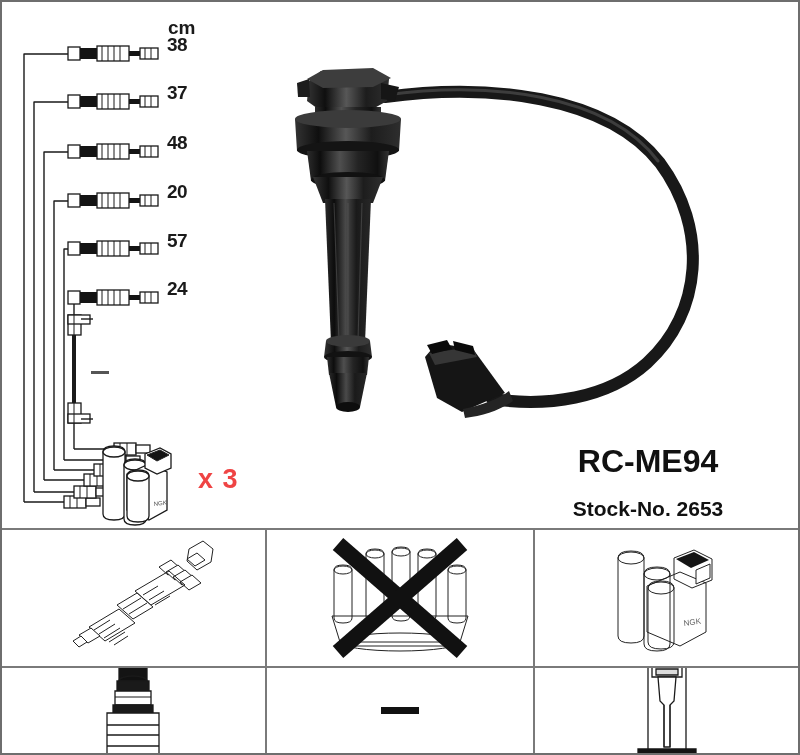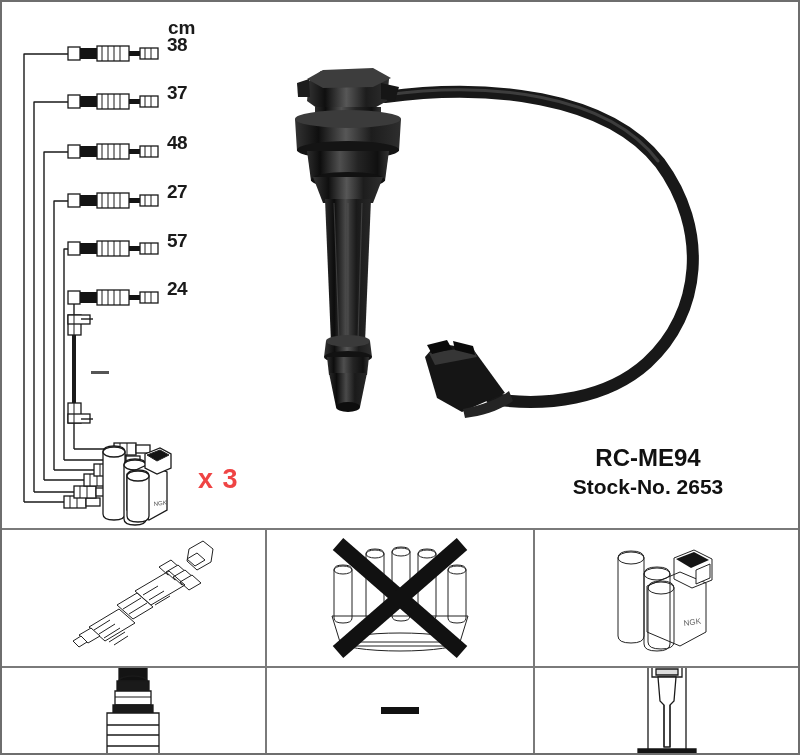--- a/index.html
+++ b/index.html
@@ -60,32 +60,32 @@
   #code-block {
     position: absolute;
     right: 20px;
     top: 443px;
     text-align: center;
     width: 260px;
   }
   #code-block .model {
     font-family: "Liberation Sans", sans-serif;
     font-weight: bold;
-    font-size: 24px;
+    font-size: 32px;
     color: #111111;
     letter-spacing: 0px;
     line-height: 1.05;
   }
   #code-block .stock {
     font-family: "Liberation Sans", sans-serif;
     font-weight: bold;
     font-size: 21px;
     color: #111111;
     line-height: 1.4;
-    margin-top: 2px;
+    margin-top: 15px;
   }
 
   
   #multiplier {
     position: absolute;
     left: 196px;
     top: 462px;
     font-family: "Liberation Sans", sans-serif;
     font-weight: bold;
     font-size: 27px;
@@ -327,21 +327,21 @@
       </g>
 
       <rect x="89" y="369" width="18" height="3" fill="#555"></rect>
     </svg>
 
     <div class="unit-label" style="left:166px; top:16px;">cm</div>
 
     <div class="len-label" style="left:165px; top:33px;">38</div>
     <div class="len-label" style="left:165px; top:81px;">37</div>
     <div class="len-label" style="left:165px; top:131px;">48</div>
-    <div class="len-label" style="left:165px; top:180px;">27</div>
+    <div class="len-label" style="left:165px; top:180px;">20</div>
     <div class="len-label" style="left:165px; top:229px;">57</div>
     <div class="len-label" style="left:165px; top:277px;">24</div>
 
     <svg class="abs" style="left:95px; top:432px;" width="95" height="92" viewBox="0 0 95 92">
       <g class="ink-thin">
 
         <path class="fill-white" d="M6 18 q0-6 11-6 q11 0 11 6 v62 q0 6 -11 6 q-11 0 -11 -6 z"></path>
         <ellipse class="fill-white" cx="17" cy="18" rx="11" ry="5"></ellipse>
 
         <path class="fill-white" d="M27 31 q0-6 11-6 q11 0 11 6 v54 q0 6 -11 6 q-11 0 -11 -6 z"></path>

